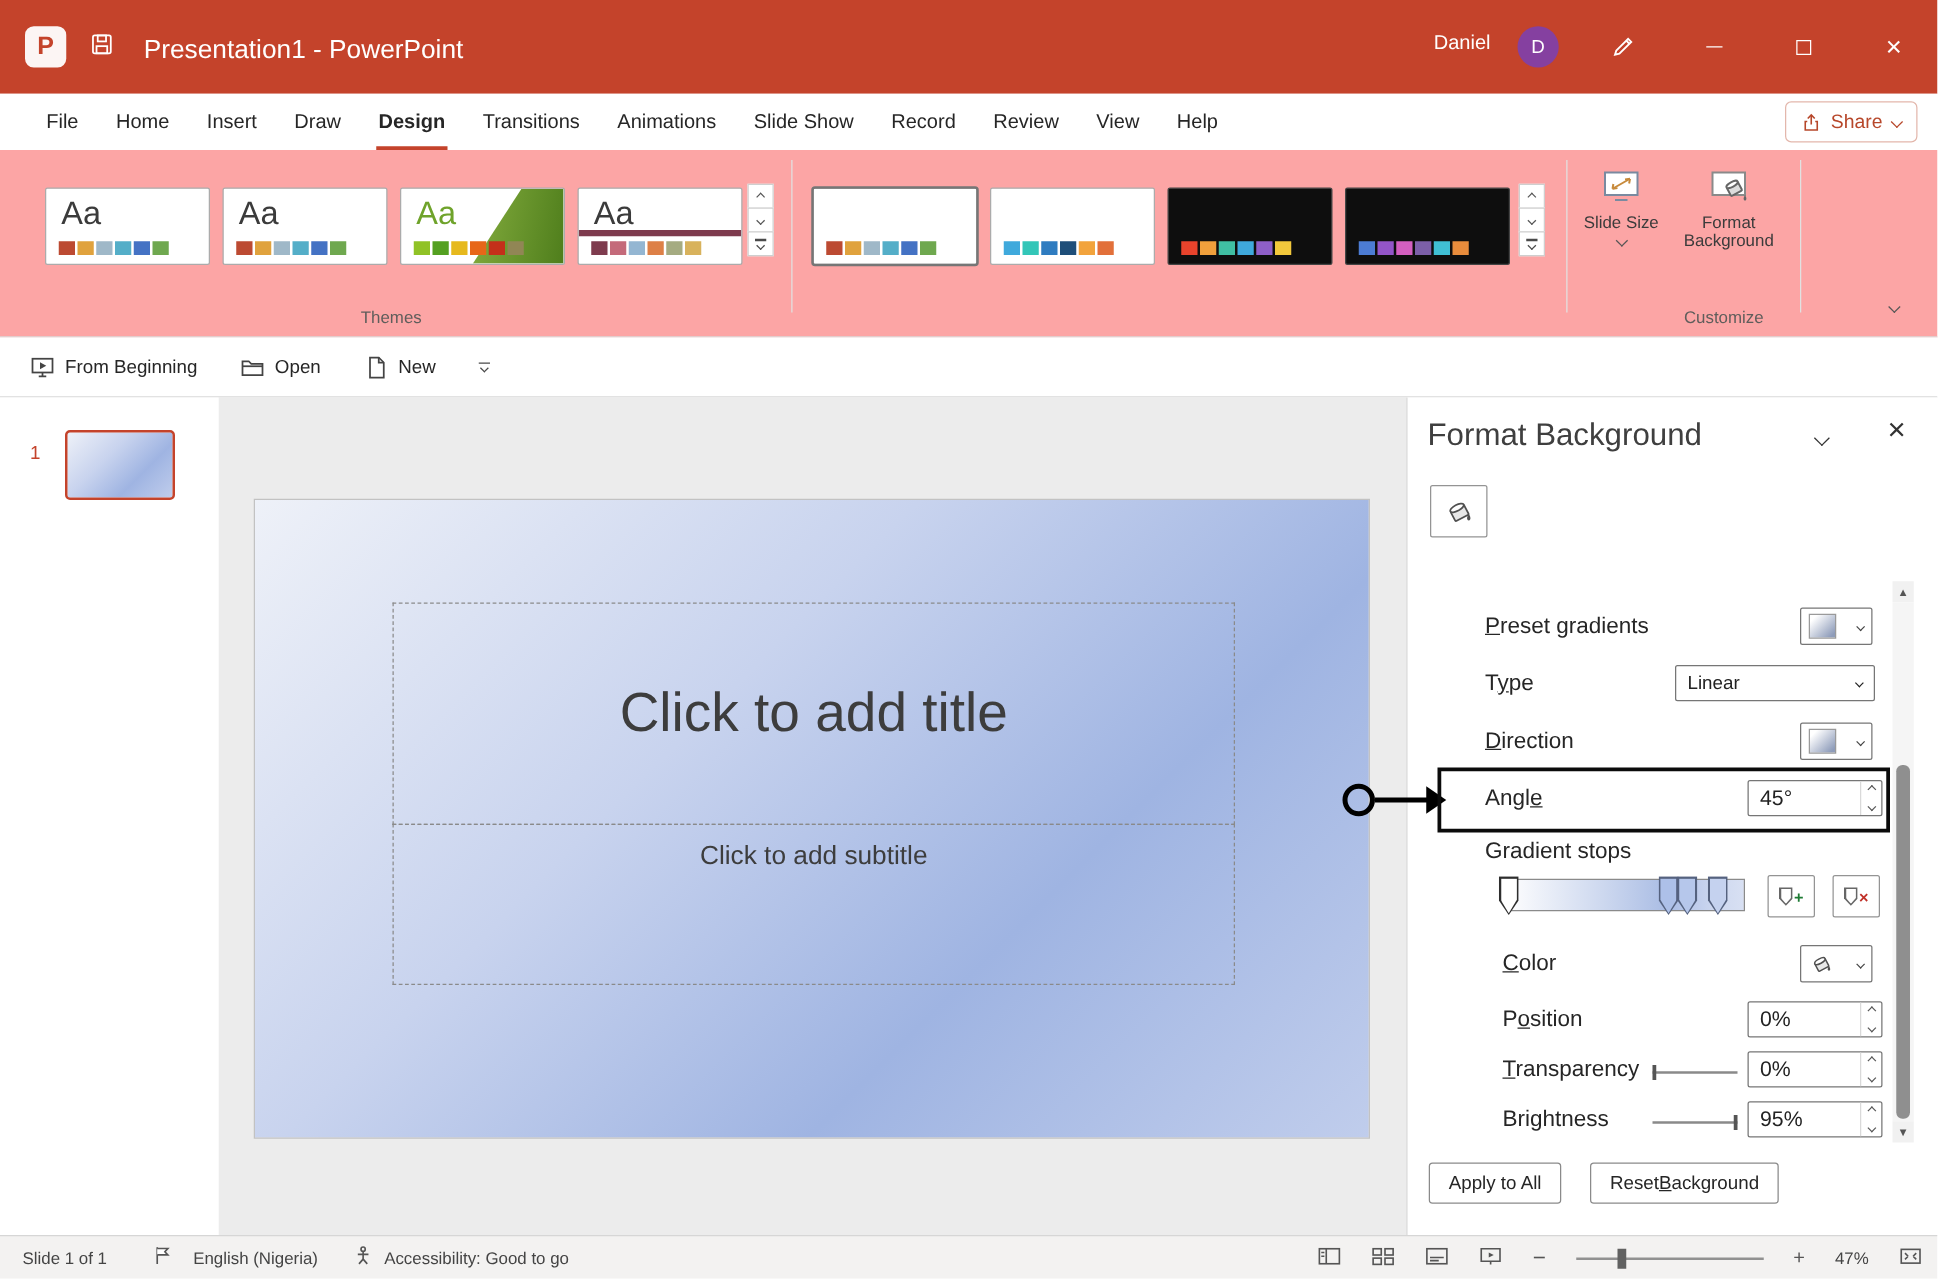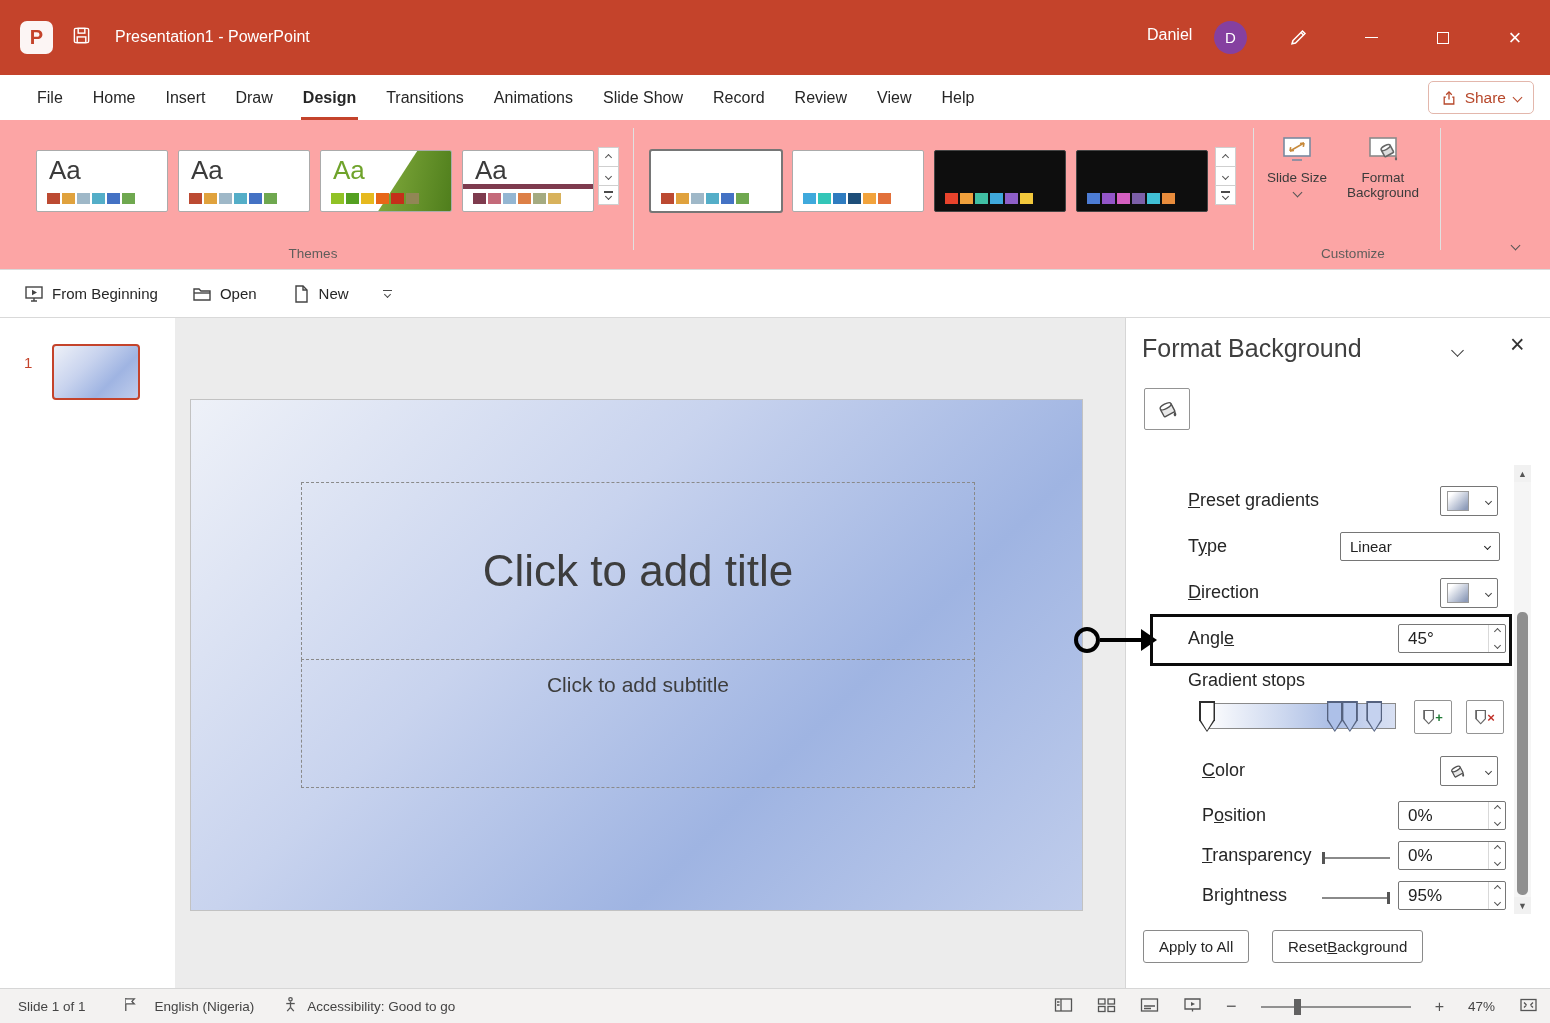--- a/index.html
+++ b/index.html
@@ -15,21 +15,21 @@
   .chev.up { transform:rotate(-135deg); }
   .chev.tiny { width:5px; height:5px; border-width:1.3px; }
   .more-glyph { display:inline-flex; flex-direction:column; align-items:center; gap:1px; color:#4a4a4a; }
   .more-glyph .bar { width:9px; height:1.6px; background:currentColor; }
   
   .titlebar { position:absolute; left:0; top:0; width:1550px; height:75px; background:#C4432B; }
   .ppt-logo { position:absolute; left:20px; top:21px; width:33px; height:33px; border-radius:7px;
               background:rgba(255,255,255,0.95); color:#C4432B; font-weight:bold; font-size:20px;
               display:flex; align-items:center; justify-content:center; }
   .save-btn { position:absolute; left:72px; top:26px; }
-  .tb-title { position:absolute; left:115px; top:28px; color:#fff; font-size:16px; }
+  .tb-title { position:absolute; left:115px; top:28px; color:#fff; font-size:21px; }
   .searchbox { position:absolute; left:580px; top:17px; width:415px; height:42px; border-radius:4px;
                background:#D06A50; display:flex; align-items:center; padding-left:36px; }
   .searchbox input { background:transparent; border:none; outline:none; color:#fff; font-size:16px;
                      margin-left:16px; width:300px; font-family:inherit; }
   .searchbox input::placeholder { color:#FFEFEA; opacity:1; }
   .tb-user { position:absolute; left:1147px; top:26px; color:#fff; font-size:16px; }
   .avatar { position:absolute; left:1214px; top:21px; width:33px; height:33px; border-radius:50%;
             background:#8540A0; color:#fff; font-size:15px; display:flex; align-items:center; justify-content:center; }
   .pen-btn { position:absolute; left:1288px; top:25px; }
   .winbtn { position:absolute; top:0; width:46px; height:75px; display:flex; align-items:center;
@@ -71,21 +71,21 @@
   .quickbar { position:absolute; left:0; top:270px; width:1550px; height:48px; background:#fff;
               border-bottom:1px solid #D9D9D9; display:flex; align-items:center; padding-left:24px; gap:34px; }
   .qitem { display:flex; align-items:center; gap:8px; font-size:15px; color:#262626; }
   
   .thumbs { position:absolute; left:0; top:318px; width:175px; height:670px; background:#fff; }
   .slide-num { position:absolute; left:24px; top:36px; font-size:15px; color:#C4432B; }
   .thumb-slide { position:absolute; left:52px; top:26px; width:88px; height:56px; border-radius:4px;
                  border:2px solid #C4432B;
                  background:linear-gradient(135deg,#eef1f8 0%,#c8d3ee 38%,#9fb4e2 68%,#c0cdec 100%); }
   .editor { position:absolute; left:175px; top:318px; width:950px; height:670px; background:#ECECEC; }
-  .slide { position:absolute; left:15px; top:81px; width:893px; height:512px; border:1px solid #C2C2C2;
+  .slide { position:absolute; left:28px; top:81px; width:893px; height:512px; border:1px solid #C2C2C2;
            background:linear-gradient(135deg,#eef1f8 0%,#c8d3ee 38%,#9fb4e2 68%,#c0cdec 100%); }
   .ph-title { position:absolute; left:110px; top:82px; width:674px; height:178px;
               border:1px dashed #8a8a8a; display:flex; align-items:center; justify-content:center;
               font-size:44px; color:#3d3d3d; }
   .ph-sub { position:absolute; left:110px; top:259px; width:674px; height:129px;
             border:1px dashed #8a8a8a; text-align:center; padding-top:13px; font-size:21px; color:#3d3d3d; }
   
   .fpanel { position:absolute; left:1125px; top:318px; width:425px; height:670px; background:#fff;
             border-left:1px solid #D6D6D6; }
   .fp-title { position:absolute; left:16px; top:16px; font-size:25px; color:#3F3F3F; }
@@ -333,21 +333,21 @@
     <svg width="34" height="32" viewBox="0 0 34 32" fill="none" stroke="#8a8a8a" stroke-width="1.6">
       <rect x="4" y="4" width="26" height="18" fill="#fff"></rect>
       <g transform="rotate(-28 22 18)">
         <rect x="17" y="13" width="10" height="8" rx="1" fill="#dcdcdc" stroke="#666"></rect>
         <ellipse cx="22" cy="13" rx="5" ry="2" fill="#fff" stroke="#666"></ellipse>
       </g>
       <path d="M30 22 c1.5 2.5 1.5 4 0 4.5 c-1.5 -0.5 -1.5 -2 0 -4.5" fill="#666" stroke="none"></path>
     </svg>
     <span>Format Background</span>
   </div>
-  <div class="rlabel" style="left:1268px;width:170px">Customize</div>
+  <div class="rlabel" style="left:1294px;width:170px">Customize</div>
   <div class="vsep" style="left:1440px"></div>
   <span class="chev collapse-chev"></span>
 </div>
 
 <div class="quickbar">
   <div class="qitem">
     <svg width="20" height="20" viewBox="0 0 20 20" fill="none" stroke="#444" stroke-width="1.4">
       <rect x="2" y="3" width="16" height="11" fill="#fff"></rect>
         <path d="M8 5.7 L13 8.5 L8 11.3 Z" fill="#444" stroke="none"></path>
         <path d="M10 14 v3 M7 17 h6"></path>

